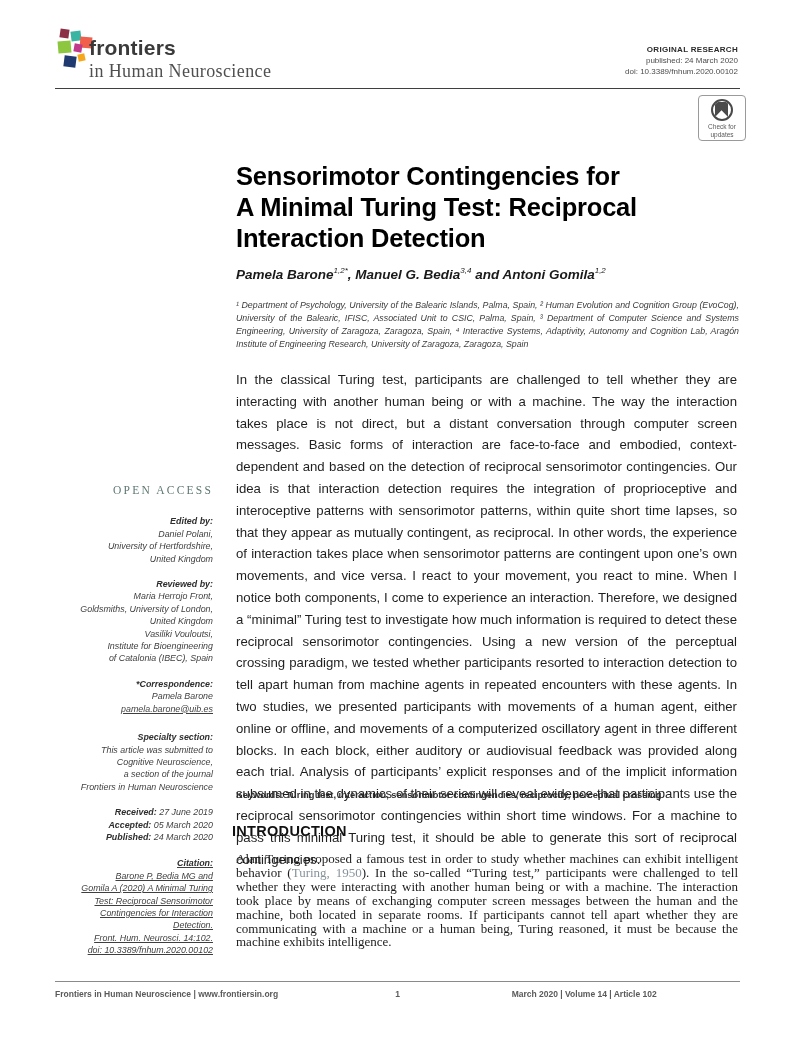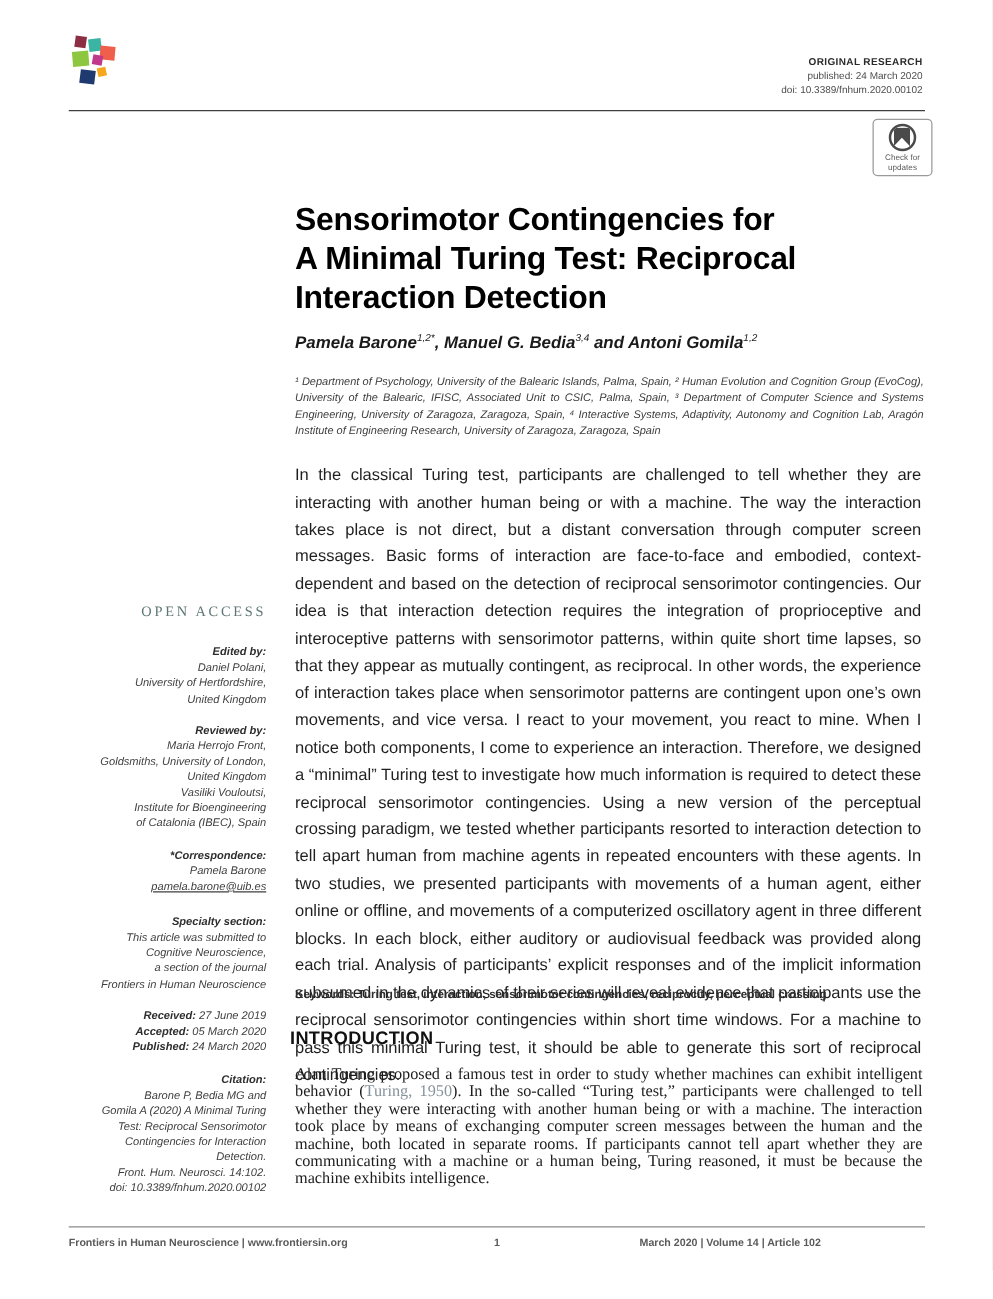--- a/index.html
+++ b/index.html
@@ -77,20 +77,24 @@
 
   <div class="logo-cubes">
     <div class="cube c1"></div>
     <div class="cube c2"></div>
     <div class="cube c3"></div>
     <div class="cube c4"></div>
     <div class="cube c5"></div>
     <div class="cube c6"></div>
     <div class="cube c7"></div>
   </div>
+  <div class="logo-text">
+    <div class="logo-line1">frontiers</div>
+    <div class="logo-line2">in Human Neuroscience</div>
+  </div>
   <div class="header-meta">
     <div class="type">ORIGINAL RESEARCH</div>
     <div>published: 24 March 2020</div>
     <div>doi: 10.3389/fnhum.2020.00102</div>
   </div>
   <div class="header-rule"></div>
 
   <div class="badge">
     <div class="badge-circle">
       <div class="badge-mountain"></div>
@@ -161,21 +165,21 @@
           <div>Frontiers in Human Neuroscience</div>
         </div>
     </div>
 
     <div class="sb-dates">
       <div><span class="sb-label-inline">Received:</span> <span>27 June 2019</span></div>
       <div><span class="sb-label-inline">Accepted:</span> <span>05 March 2020</span></div>
       <div><span class="sb-label-inline">Published:</span> <span>24 March 2020</span></div>
     </div>
 
-    <div class="sb-group" style="margin-top:14px;">
+    <div class="sb-group" style="margin-top:14px;text-decoration:underline;">
       <div class="sb-label">Citation:</div>
       <div>
           <div>Barone P, Bedia MG and</div>
           <div>Gomila A (2020) A Minimal Turing</div>
           <div>Test: Reciprocal Sensorimotor</div>
           <div>Contingencies for Interaction</div>
           <div>Detection.</div>
           <div>Front. Hum. Neurosci. 14:102.</div>
           <div>doi: 10.3389/fnhum.2020.00102</div>
         </div>

